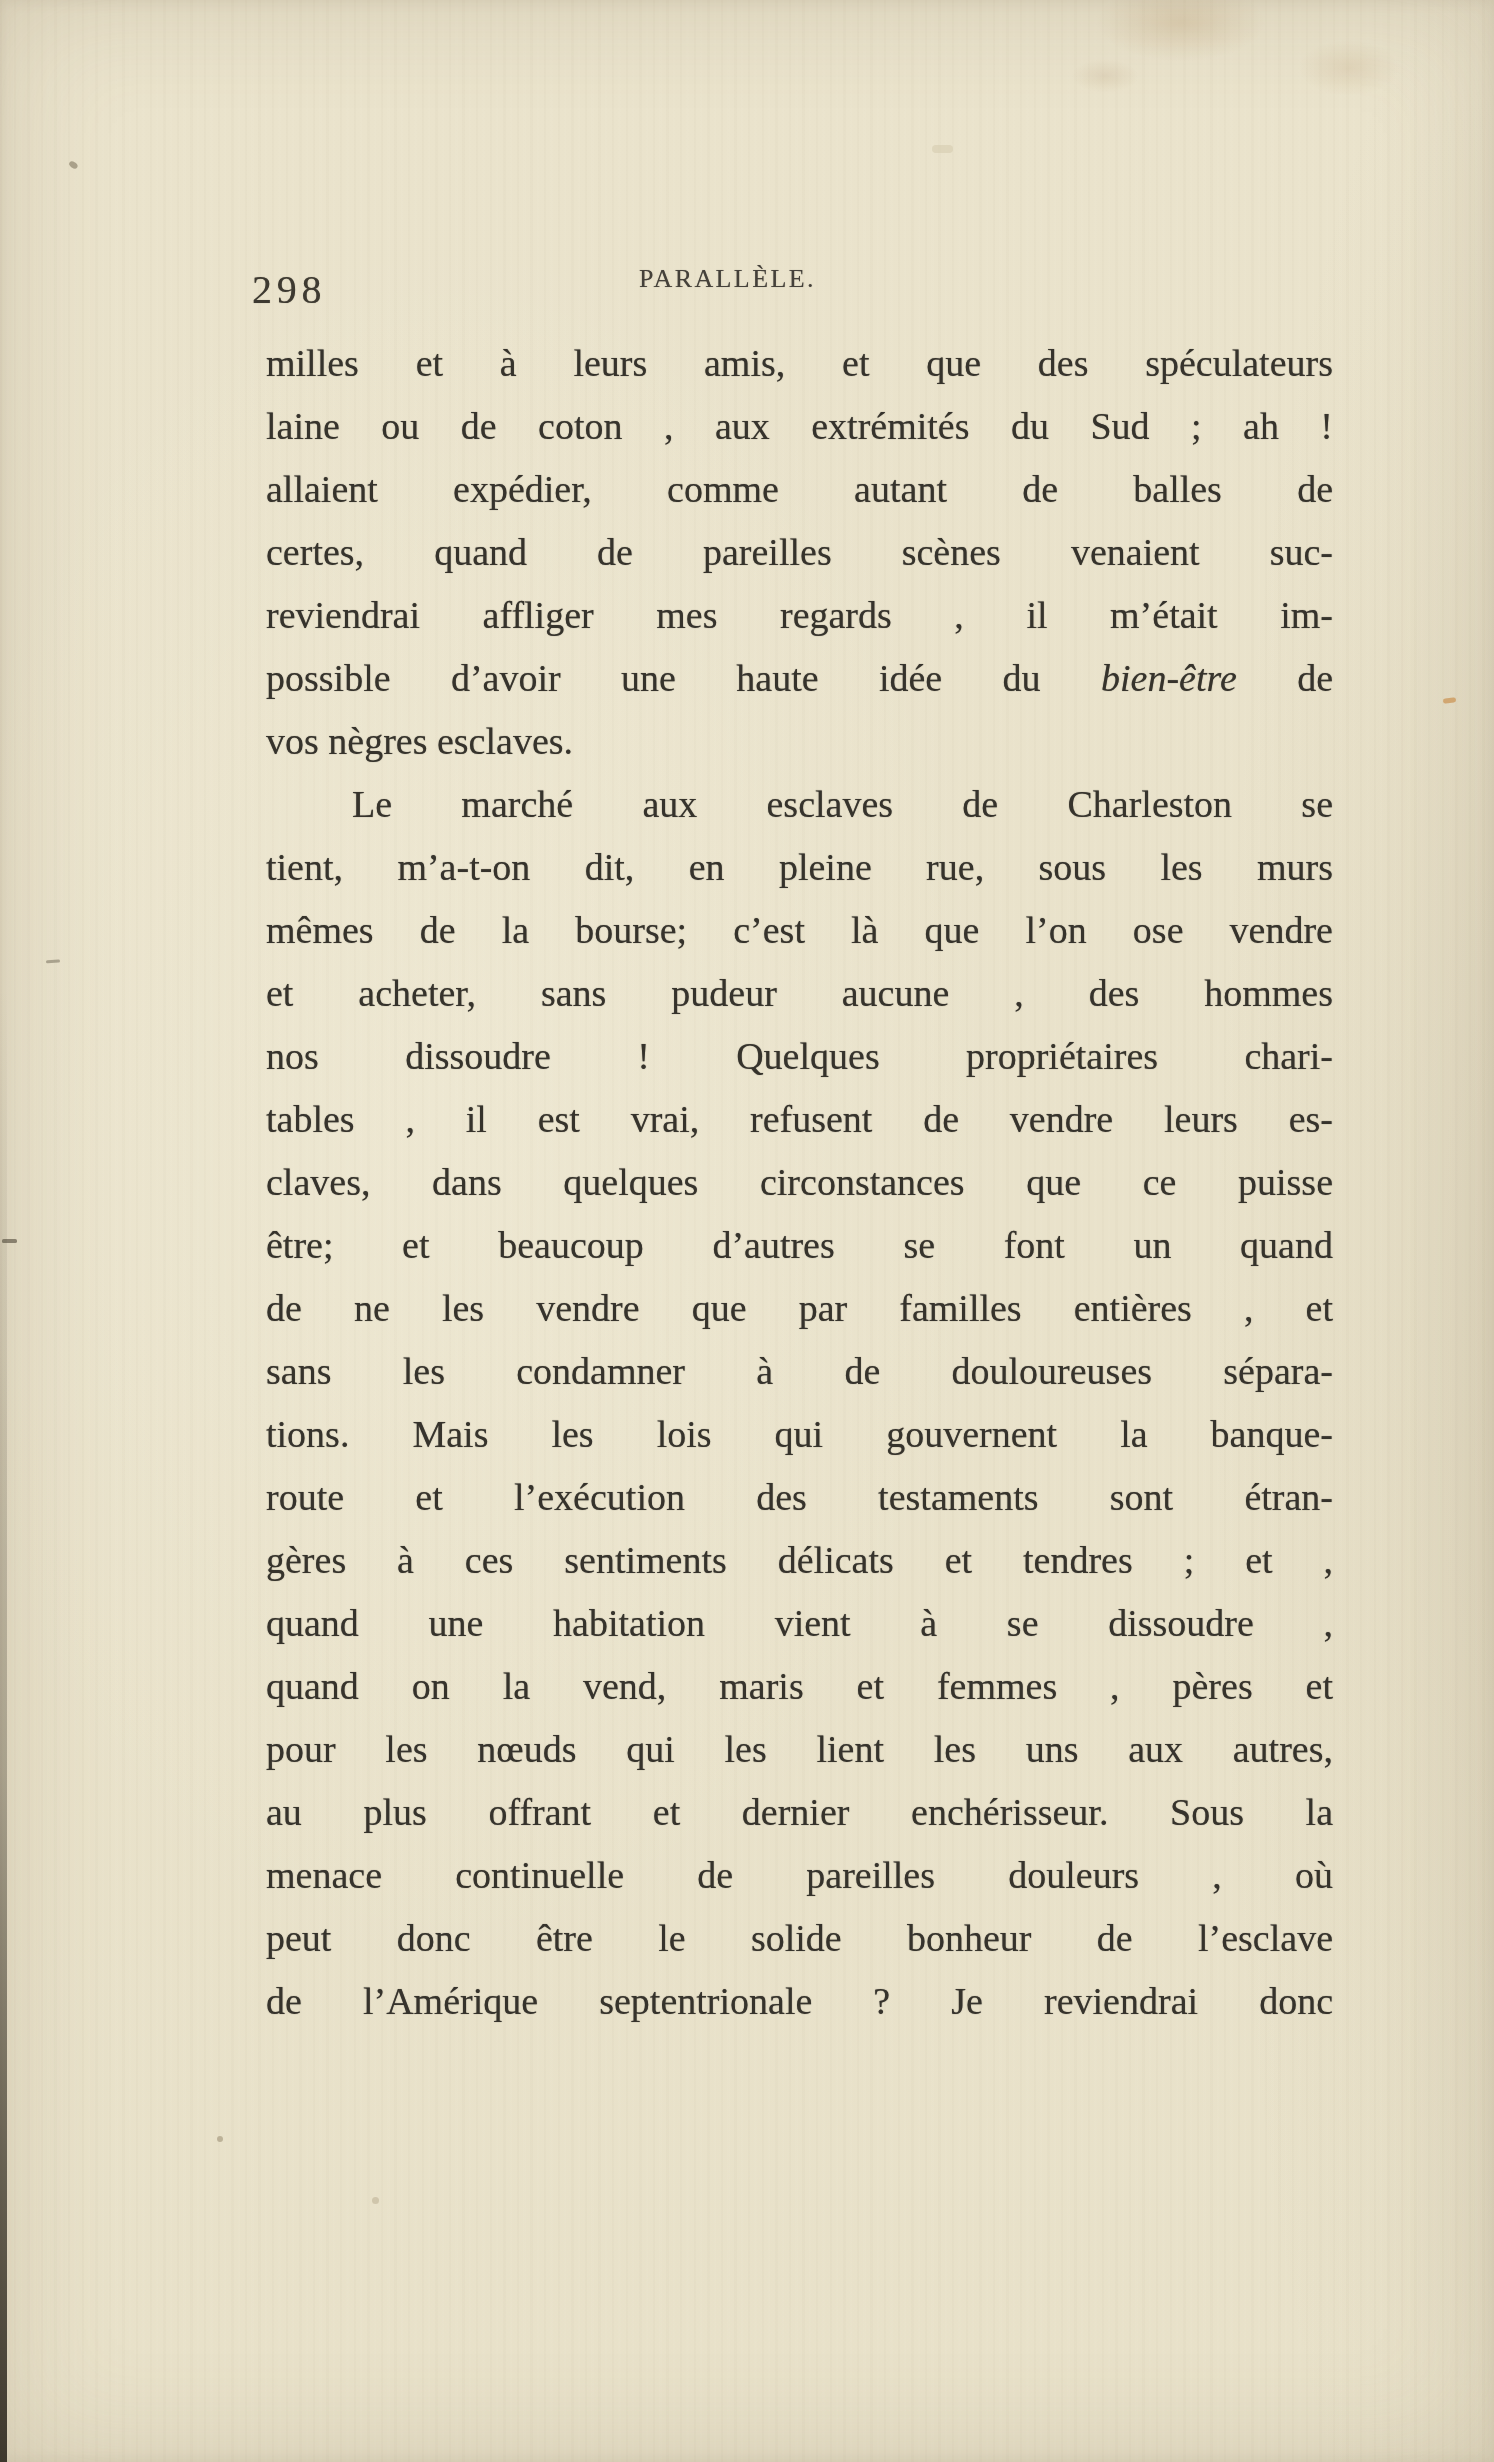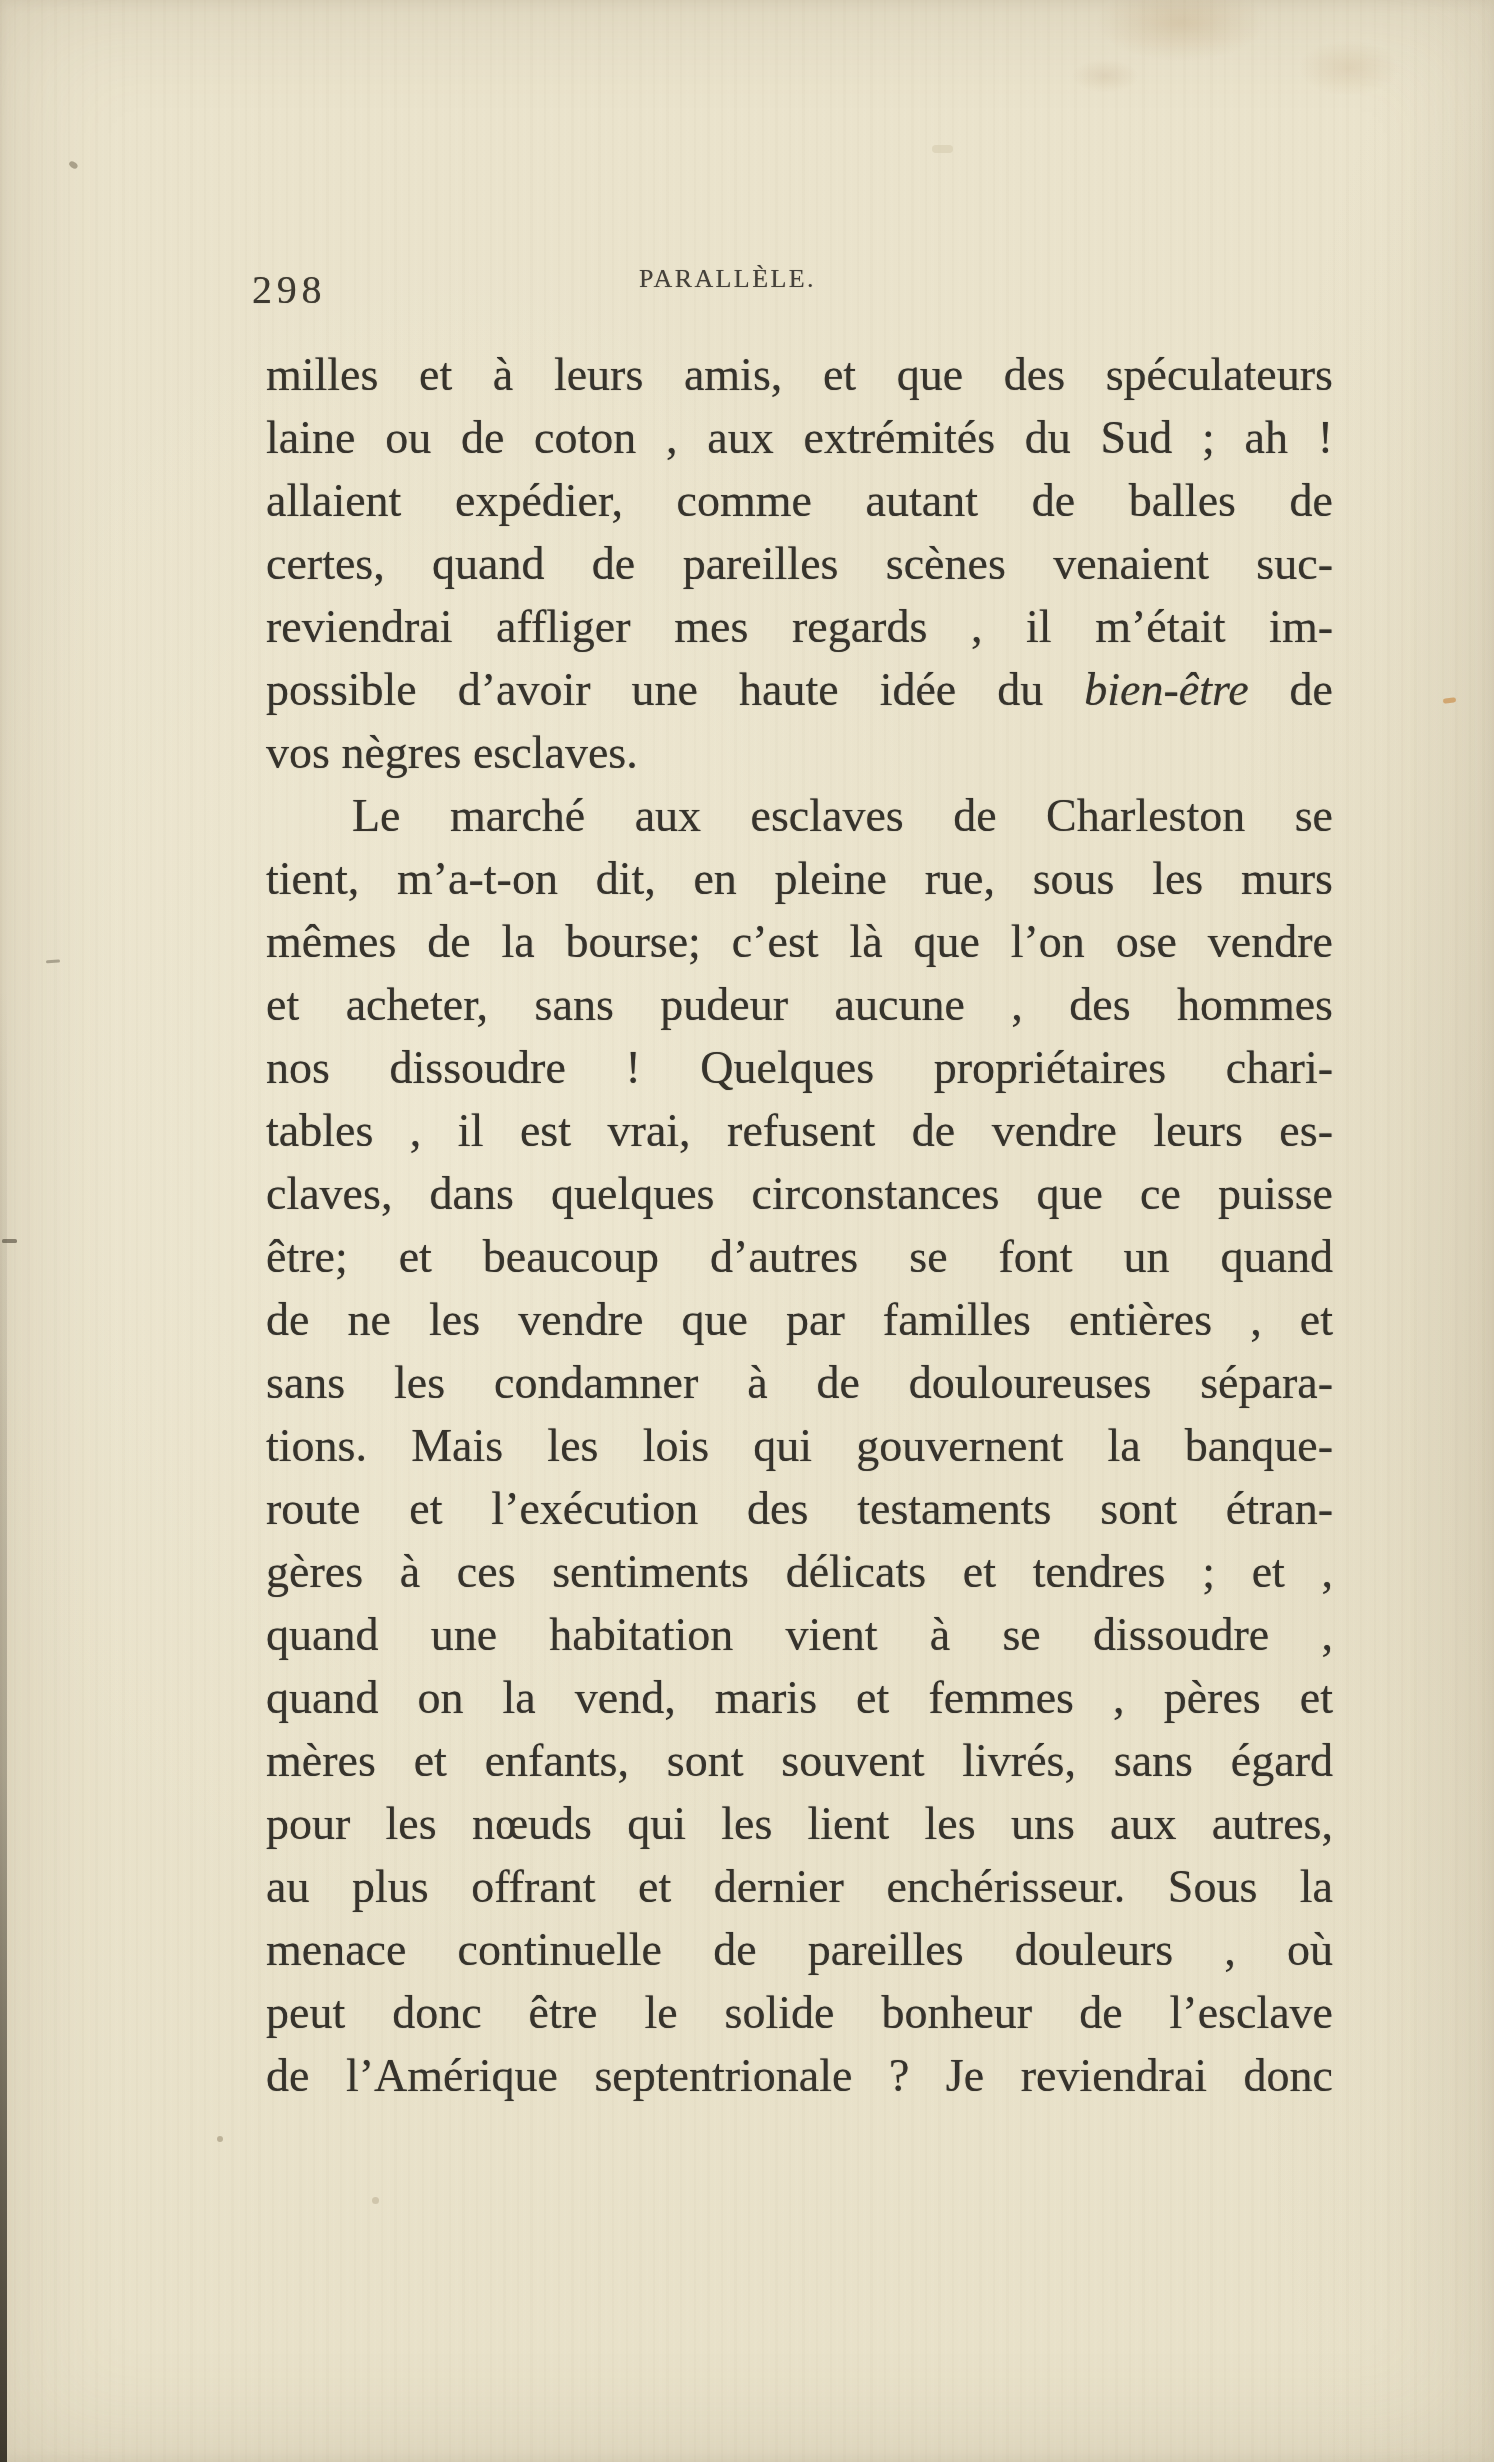--- a/index.html
+++ b/index.html
@@ -37,22 +37,22 @@
     color:#3e3a31;
     text-shadow:0 0 0.8px rgba(62,58,49,.6);
   }
   .running-title{
     position:absolute;left:639px;top:266px;
     font-size:26px;line-height:1;letter-spacing:2.4px;
     color:#45413a;
     text-shadow:0 0 0.8px rgba(69,65,58,.55);
   }
   .textblock{
-    position:absolute;left:266px;top:343px;width:1067px;
-    font-size:46px;
+    position:absolute;left:266px;top:332px;width:1067px;
+    font-size:38px;
     color:#36332c;
     text-shadow:0 0 1px rgba(54,51,44,.65);
   }
   .line{
     height:63px;line-height:63px;
     text-align:left;
   }
   .line.j{
     text-align:justify;
     text-align-last:justify;
@@ -95,21 +95,20 @@
       <div class="line j"><span>tables , il est vrai, refusent de vendre leurs es-</span></div>
       <div class="line j"><span>claves, dans quelques circonstances que ce puisse</span></div>
       <div class="line j"><span>être; et beaucoup d’autres se font un quand</span></div>
       <div class="line j"><span>de ne les vendre que par familles entières , et</span></div>
       <div class="line j"><span>sans les condamner à de douloureuses sépara-</span></div>
       <div class="line j"><span>tions. Mais les lois qui gouvernent la banque-</span></div>
       <div class="line j"><span>route et l’exécution des testaments sont étran-</span></div>
       <div class="line j"><span>gères à ces sentiments délicats et tendres ; et ,</span></div>
       <div class="line j"><span>quand une habitation vient à se dissoudre ,</span></div>
       <div class="line j"><span>quand on la vend, maris et femmes , pères et</span></div>
-      <div class="line j"><span>mères et enfants, sont souvent livrés, sans égard</span></div>
       <div class="line j"><span>pour les nœuds qui les lient les uns aux autres,</span></div>
       <div class="line j"><span>au plus offrant et dernier enchérisseur. Sous la</span></div>
       <div class="line j"><span>menace continuelle de pareilles douleurs , où</span></div>
       <div class="line j"><span>peut donc être le solide bonheur de l’esclave</span></div>
       <div class="line j"><span>de l’Amérique septentrionale ? Je reviendrai donc</span></div>
     </div>
 
   <div class="speck s1"></div>
   <div class="speck s2"></div>
   <div class="speck s3"></div>

